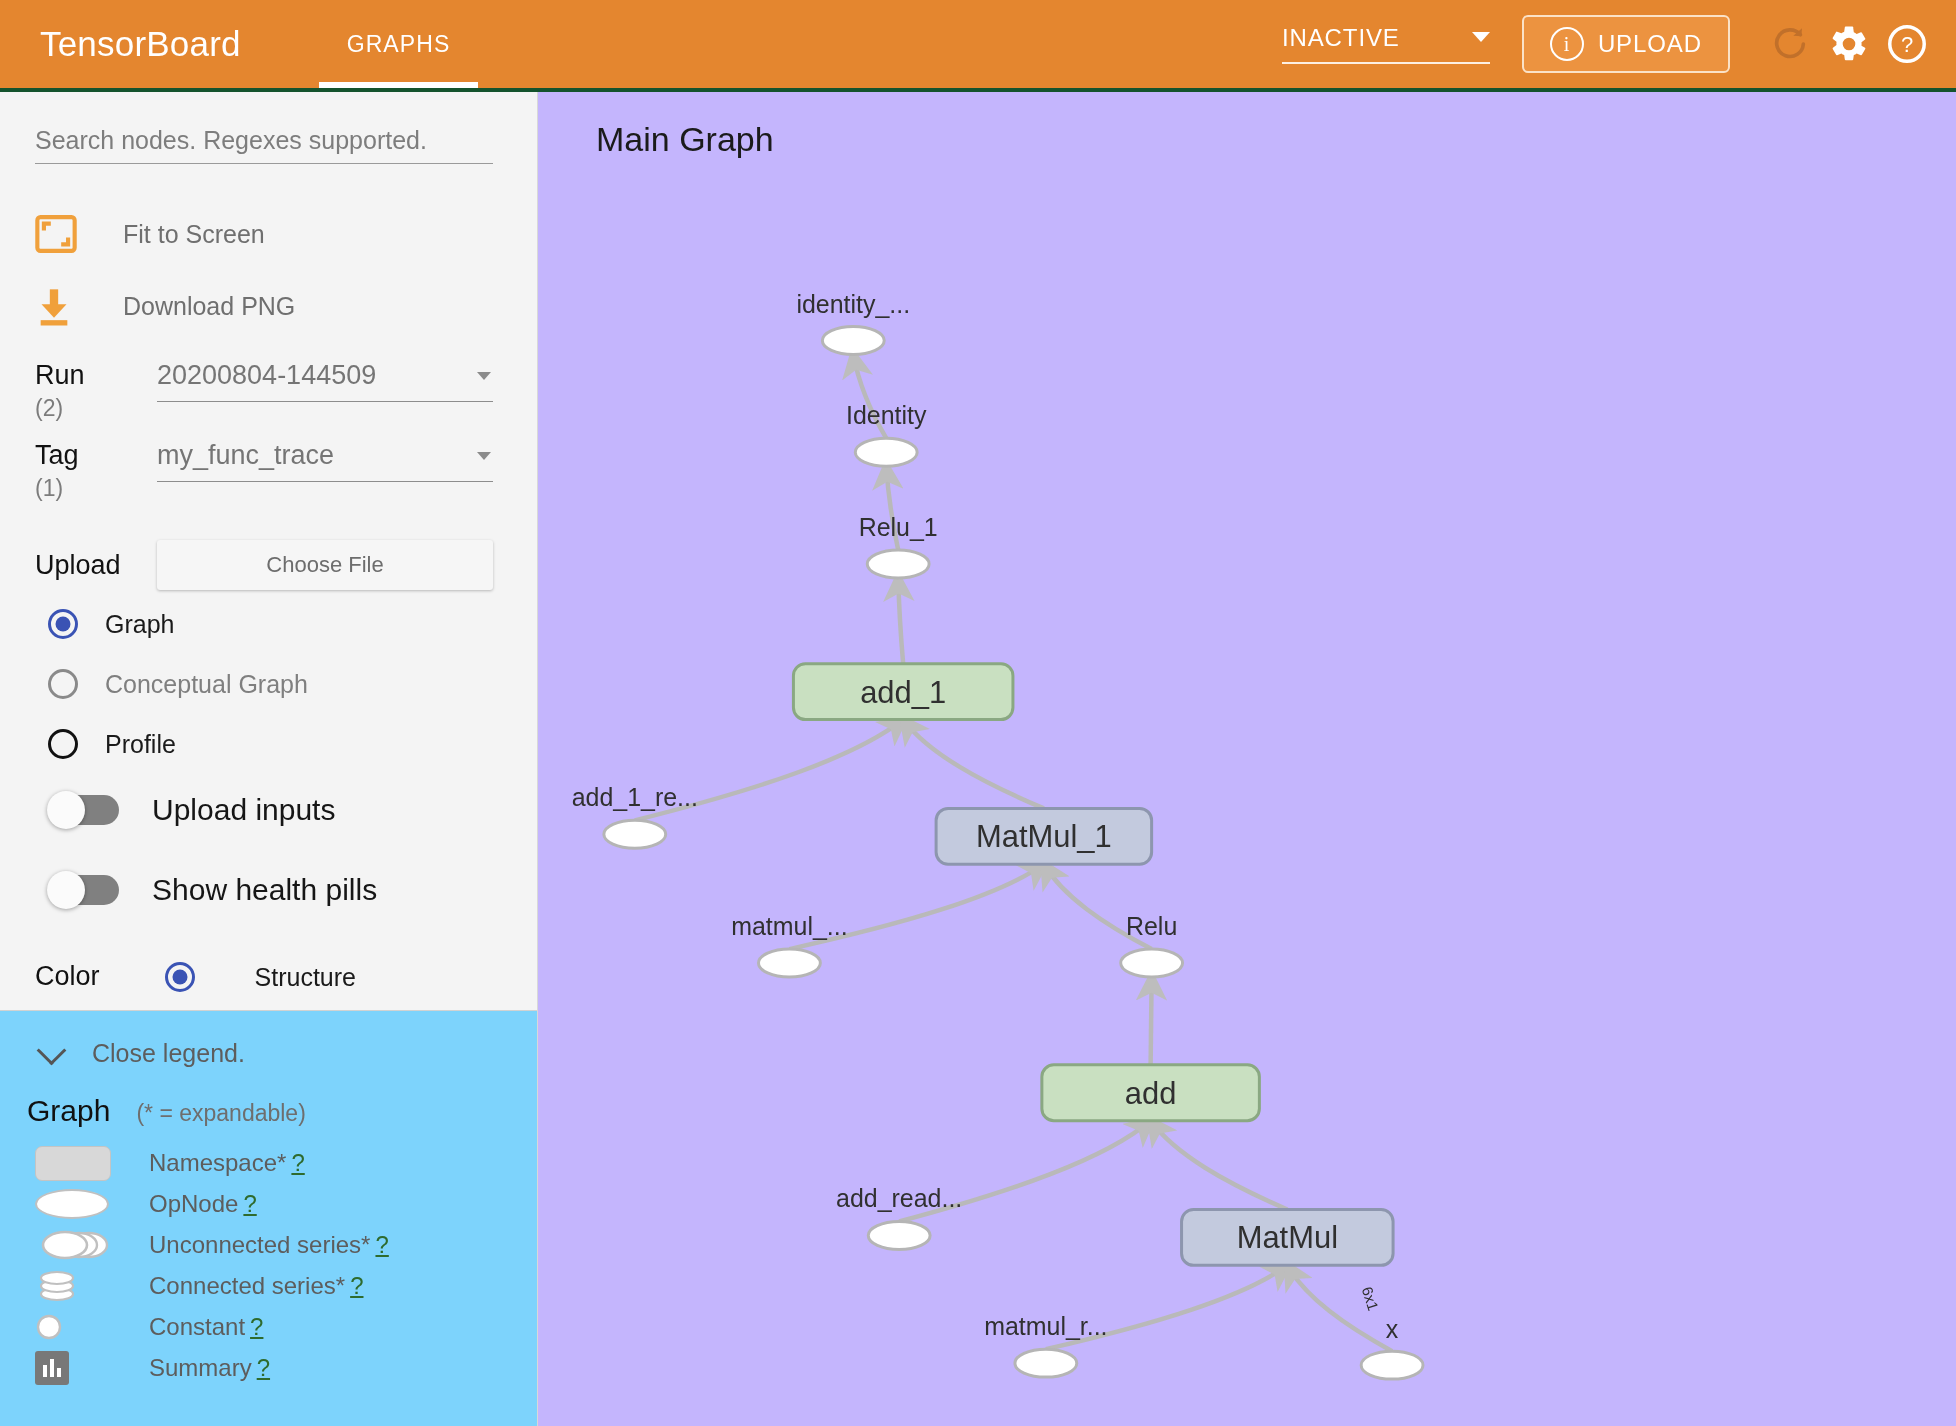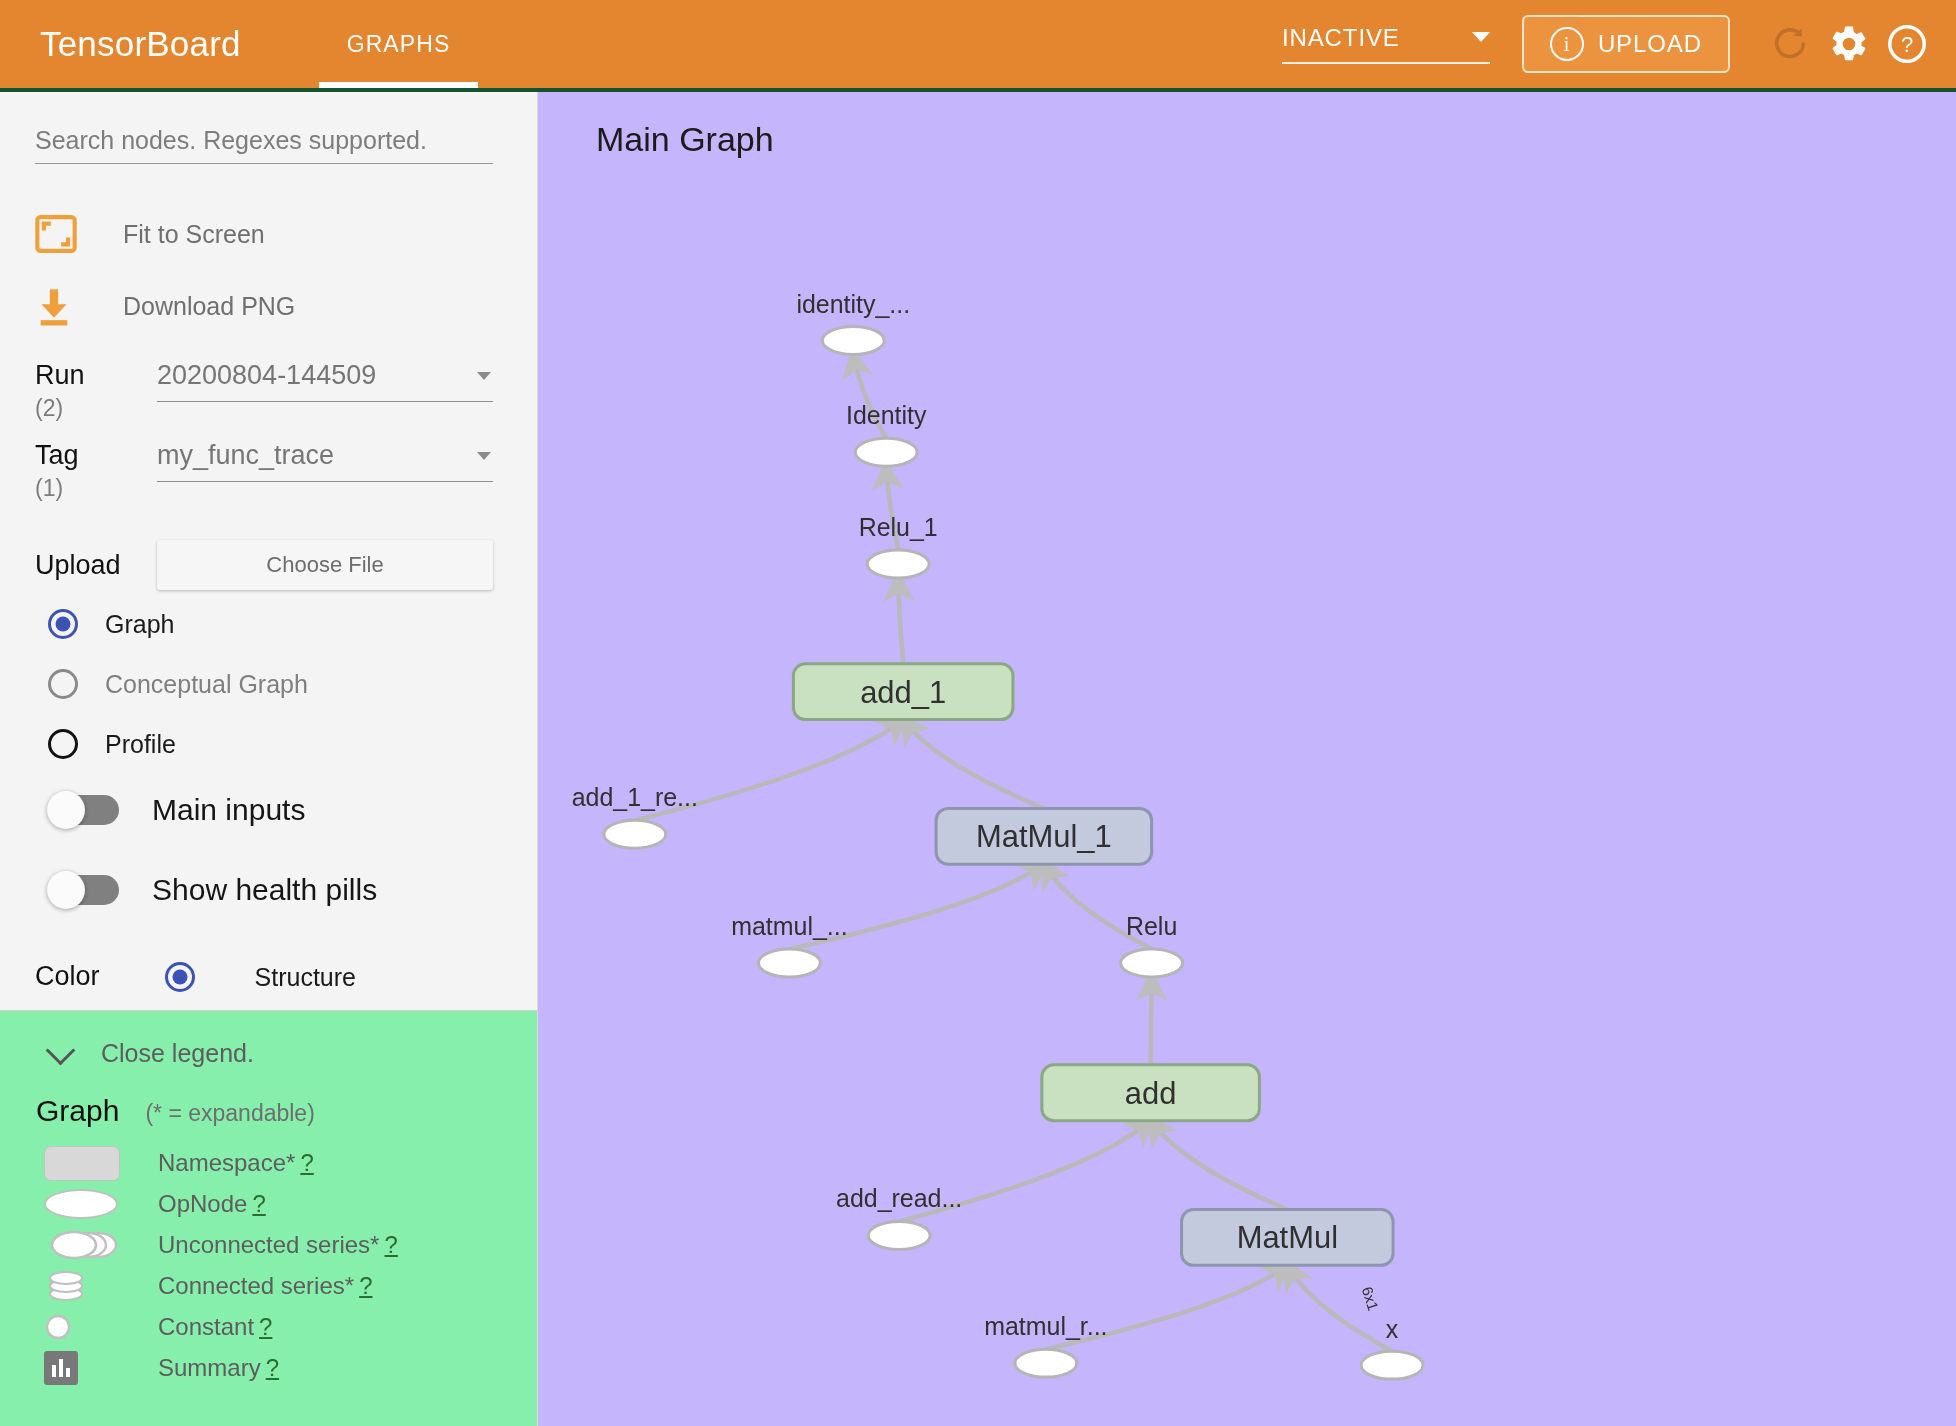--- a/index.html
+++ b/index.html
@@ -330,24 +330,24 @@
     margin-right: 18px;
   }
   .color-label {
     font-size: 25px;
     margin-left: 26px;
     color: #1a1a1a;
   }
 
   
   .legend {
-    background: #86efac;
+    background: #7dd3fc;
     border-top: 1px solid #d2d2d2;
     flex: 1;
-    padding: 28px 35px 0 36px;
+    padding: 28px 35px 0 27px;
     box-sizing: border-box;
     overflow: hidden;
   }
   .legend-toggle {
     display: flex;
     align-items: center;
     cursor: pointer;
     margin-bottom: 26px;
   }
   .chev-down {
@@ -580,21 +580,21 @@
         <div class="radio-row">
           <span class="radio dark"></span>
           <span class="radio-label">Profile</span>
         </div>
 
         <div class="toggle-row">
           <span class="toggle">
             <span class="toggle-track"></span>
               <span class="toggle-knob"></span>
           </span>
-          <span class="toggle-label">Main inputs</span>
+          <span class="toggle-label">Upload inputs</span>
         </div>
 
         <div class="toggle-row">
           <span class="toggle">
             <span class="toggle-track"></span>
               <span class="toggle-knob"></span>
           </span>
           <span class="toggle-label">Show health pills</span>
         </div>
 

